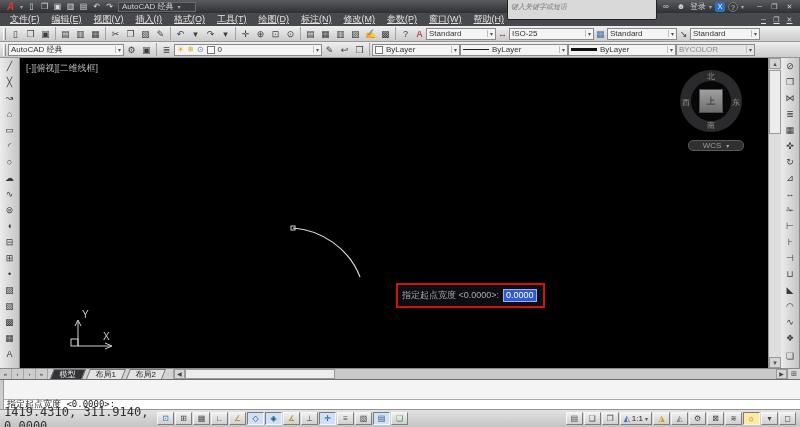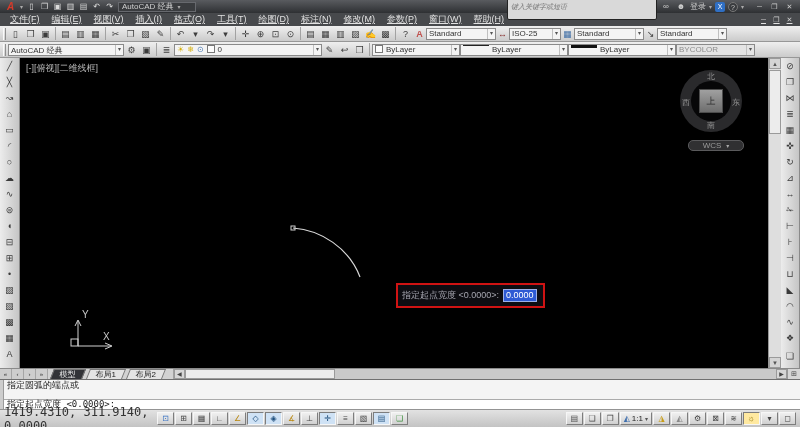--- a/index.html
+++ b/index.html
@@ -34,21 +34,21 @@
   .mitem { padding:0 6px; line-height:13px; white-space:nowrap; }
   .doc-controls { margin-left:auto; display:flex; }
   .doc-controls .tbtn { width:13px; text-align:center; font-size:7px; color:#ccc; }
 
   
   .tb-row { height:16px; background:linear-gradient(#efefef,#cbcbcb); border-bottom:1px solid #979797;
     display:flex; align-items:center; padding:0 1px; font-size:9px; color:#3c3c3c; }
   .grip { width:3px; height:12px; border-left:1px solid #fafafa; border-right:1px solid #8f8f8f; margin:0 2px; }
   .tbtn16 { width:15px; height:14px; line-height:14px; text-align:center; font-size:9px; color:#3c3c3c; }
   .tbtn16.sep { width:1px; height:13px; background:#a2a2a2; margin:0 2px; }
-  .combo { height:12px; background:#f4f4f4; border:1px solid #8a8a8a; display:flex; 
+  .combo { height:12px; background:#f4f4f4; border:1px solid #8a8a8a; display:flex; align-items:center;
     font-size:8px; color:#333; padding:0 2px; gap:3px; white-space:nowrap; overflow:hidden; }
   .combo .carr { margin-left:auto; font-size:6px; color:#555; border-left:1px solid #c0c0c0; padding-left:2px; }
   .combo.disabled { color:#8d8d8d; background:#e4e4e4; }
   .style-ico { width:13px; text-align:center; font-size:9px; }
   .swatch { width:8px; height:8px; background:#fdfdfd; border:1px solid #777; }
   .ltline { width:26px; height:1px; background:#222; }
   .lwline { width:26px; height:3px; background:#111; }
   .lyr-ico { font-size:8px; }
 
   
@@ -223,21 +223,21 @@
         <span class="tbtn16">▩</span>
         <span class="tbtn16 sep"></span>
         <span class="tbtn16">?</span>
       </div>
     <span class="tbtn16 style-ico" style="color:#c0504d;font-weight:bold">A</span>
     <div class="combo" style="width:70px">
       <span>Standard</span>
       <span class="carr">▾</span>
     </div>
     <span class="tbtn16 style-ico" style="color:#8a3333">↔</span>
-    <div class="combo" style="width:52px">
+    <div class="combo" style="width:85px">
       <span>ISO-25</span>
       <span class="carr">▾</span>
     </div>
     <span class="tbtn16 style-ico" style="color:#4472a8">▦</span>
     <div class="combo" style="width:70px">
       <span>Standard</span>
       <span class="carr">▾</span>
     </div>
     <span class="tbtn16 style-ico">↘</span>
     <div class="combo" style="width:70px">
@@ -415,21 +415,20 @@
       <div style="flex:1"></div>
       <span class="hs-btn">▶</span>
     </div>
     <span class="corner-btn">⊞</span>
   </div>
 
   <div class="cmd">
     <div class="cmd-grip"></div>
     <div class="cmd-body">
       <div class="cmd-hist">
-        <div>指定圆弧的端点或</div>
       </div>
       <div class="cmd-input">指定起点宽度 &lt;0.0000&gt;:</div>
     </div>
   </div>
 
   <div class="statusbar">
     <span class="coords">1419.4310, 311.9140, 0.0000</span>
     <div style="display:flex;gap:1px">
 
     <span class="sbtn" style="color: rgb(59, 116, 196);">⊡</span>

